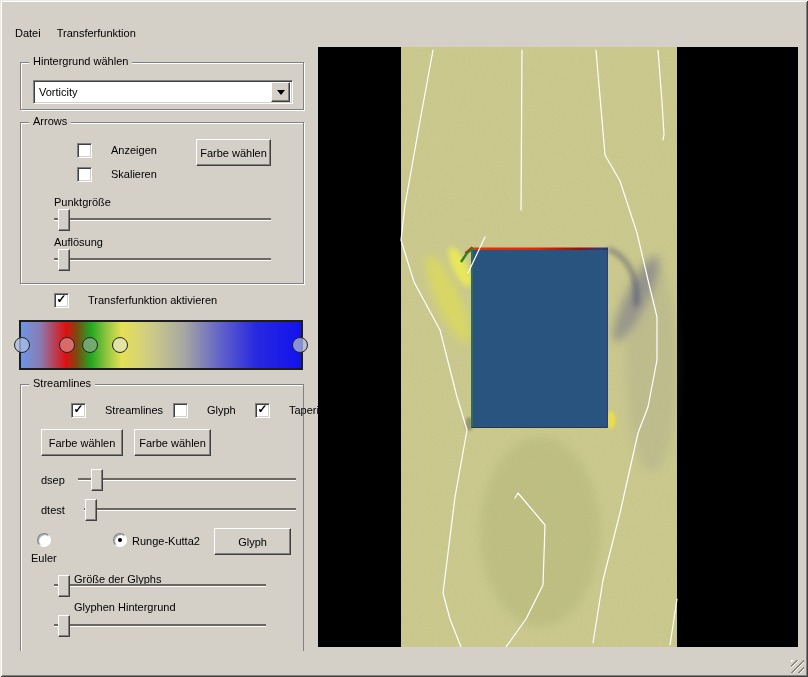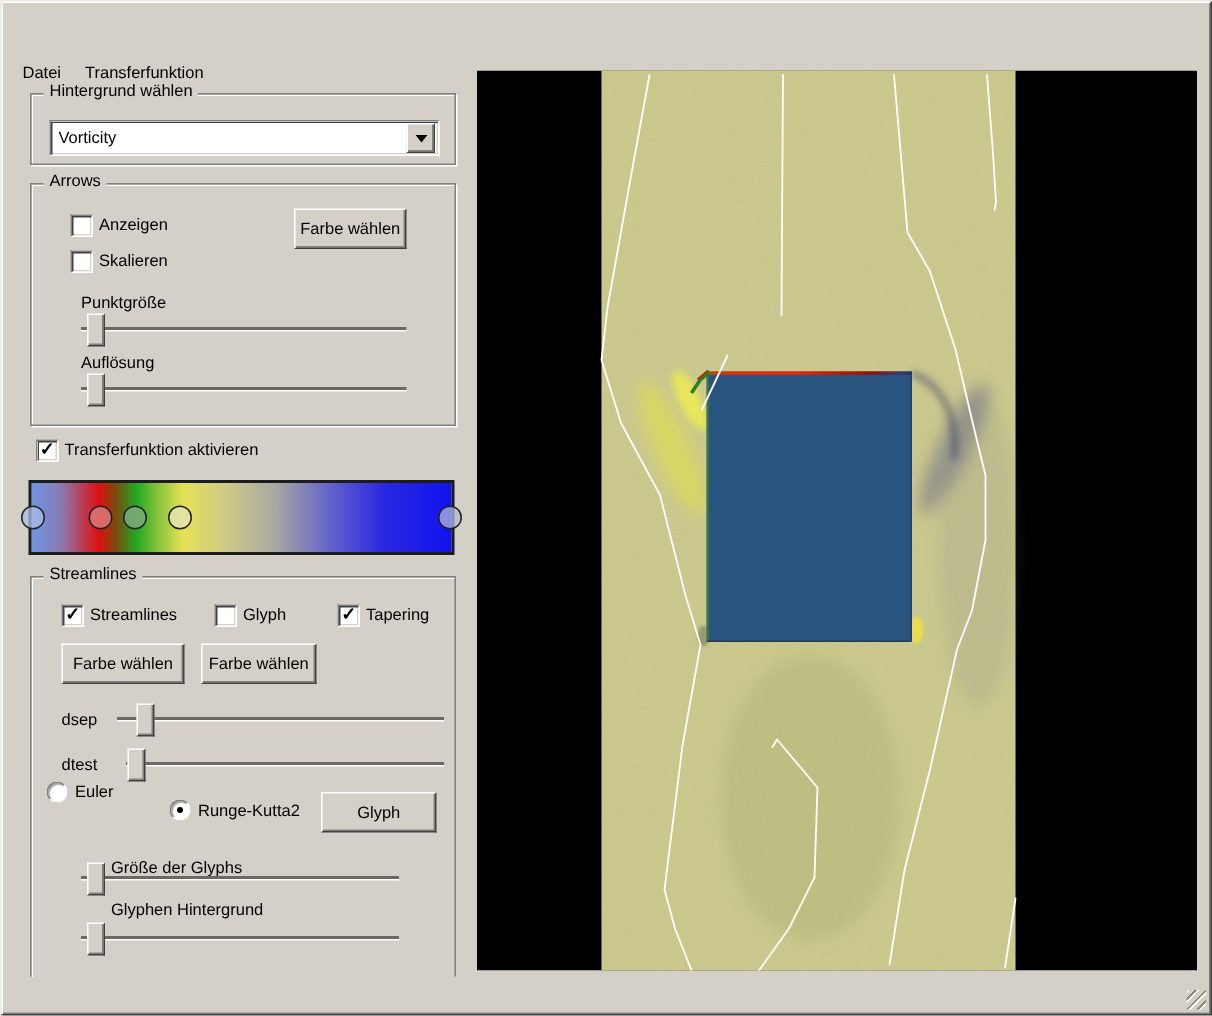--- a/index.html
+++ b/index.html
@@ -12,37 +12,37 @@
     display:flex;align-items:center;padding:0 3px;}
   .app-icon{width:14px;height:13px;background:#fdfdfd;border:1px solid #6a6a6a;border-top:3px solid #9db9dd;margin-right:4px;flex:none;}
   .title-text{color:#fff;font-weight:bold;font-size:12px;letter-spacing:.2px;flex:1;white-space:nowrap;}
   .tb-btns{display:flex;gap:2px;}
   .tb-btn{width:16px;height:14px;background:#d4d0c8;border:1px solid;border-color:#fff #404040 #404040 #fff;
     box-shadow:inset -1px -1px 0 #808080;display:flex;align-items:center;justify-content:center;
     font-size:9px;font-weight:bold;line-height:1;}
   .tb-btn.min span{transform:translateY(3px);}
   .tb-btn.close{margin-left:2px;font-size:11px;}
   
-  .menubar{position:absolute;left:4px;top:39px;right:4px;height:20px;display:flex;align-items:center;padding-left:4px;gap:2px;}
+  .menubar{position:absolute;left:4px;top:23px;right:4px;height:20px;display:flex;align-items:center;padding-left:4px;gap:2px;}
   .menu-item{padding:2px 7px;}
   
   .panel{position:absolute;left:8px;top:46px;width:304px;height:604px;}
   .grp{position:absolute;border:1px solid #808080;box-shadow:1px 1px 0 #fff, inset 1px 1px 0 #fff;}
   .grp-label{position:absolute;top:-8px;left:8px;background:#d4d0c8;padding:0 4px;white-space:nowrap;}
   .abs{position:absolute;}
   .lbl{white-space:nowrap;}
   
   .combo{position:absolute;height:22px;background:#fff;border:1px solid;border-color:#808080 #fff #fff #808080;
     box-shadow:inset 1px 1px 0 #404040, inset -1px -1px 0 #d4d0c8;display:flex;align-items:center;}
   .combo-value{flex:1;padding-left:5px;}
   .combo-btn{width:17px;height:18px;margin:1px 2px 1px 0;background:#d4d0c8;border:1px solid;border-color:#fff #404040 #404040 #fff;
     box-shadow:inset -1px -1px 0 #808080;display:flex;align-items:center;justify-content:center;flex:none;}
   .arrow-down{width:0;height:0;border-left:4px solid transparent;border-right:4px solid transparent;border-top:5px solid #000;}
   
-  .cb-row{position:absolute;display:flex;align-items:center;gap:4px;height:14px;}
+  .cb-row{position:absolute;display:flex;align-items:center;gap:19px;height:14px;margin-left:30px;}
   .cb{width:13px;height:13px;background:#fff;border:1px solid;border-color:#808080 #fff #fff #808080;
     box-shadow:inset 1px 1px 0 #404040, inset -1px -1px 0 #d4d0c8;flex:none;display:flex;align-items:center;justify-content:center;}
   .cb .mark{visibility:hidden;font-weight:bold;font-size:12px;line-height:1;transform:translateY(-1px);}
   .cb.on .mark{visibility:visible;}
   .radio-row{position:absolute;display:flex;align-items:center;gap:5px;height:14px;}
   .radio{width:12px;height:12px;border-radius:50%;background:#fff;border:1px solid;border-color:#808080 #fff #fff #808080;
     box-shadow:inset 1px 1px 1px #9a9a9a;flex:none;display:flex;align-items:center;justify-content:center;}
   .radio .dot{display:none;width:4px;height:4px;border-radius:50%;background:#000;}
   .radio.on .dot{display:block;}
   
@@ -160,21 +160,21 @@
         <div class="track"></div>
         <div class="handle" style="left: 6%;"></div>
       </div>
 
       <div class="abs lbl" style="left:20px;top:119px;">dtest</div>
       <div class="slider" style="left:63px;top:114px;width:212px;">
         <div class="track"></div>
         <div class="handle" style="left: 0.5%;"></div>
       </div>
 
-      <div class="radio-row" style="left:10px;top:136px;">
+      <div class="radio-row" style="left:10px;top:148px;flex-direction:column;">
         <span class="radio"></span>
         <span class="lbl">Euler</span>
       </div>
       <div class="radio-row" style="left:92px;top:148px;align-items:flex-end;">
         <span class="radio on">
             <span class="dot"></span>
           </span>
         <span class="lbl">Runge-Kutta2</span>
       </div>
       <div class="btn" style="left:193px;top:143px;width:75px;height:25px;">Glyph</div>

